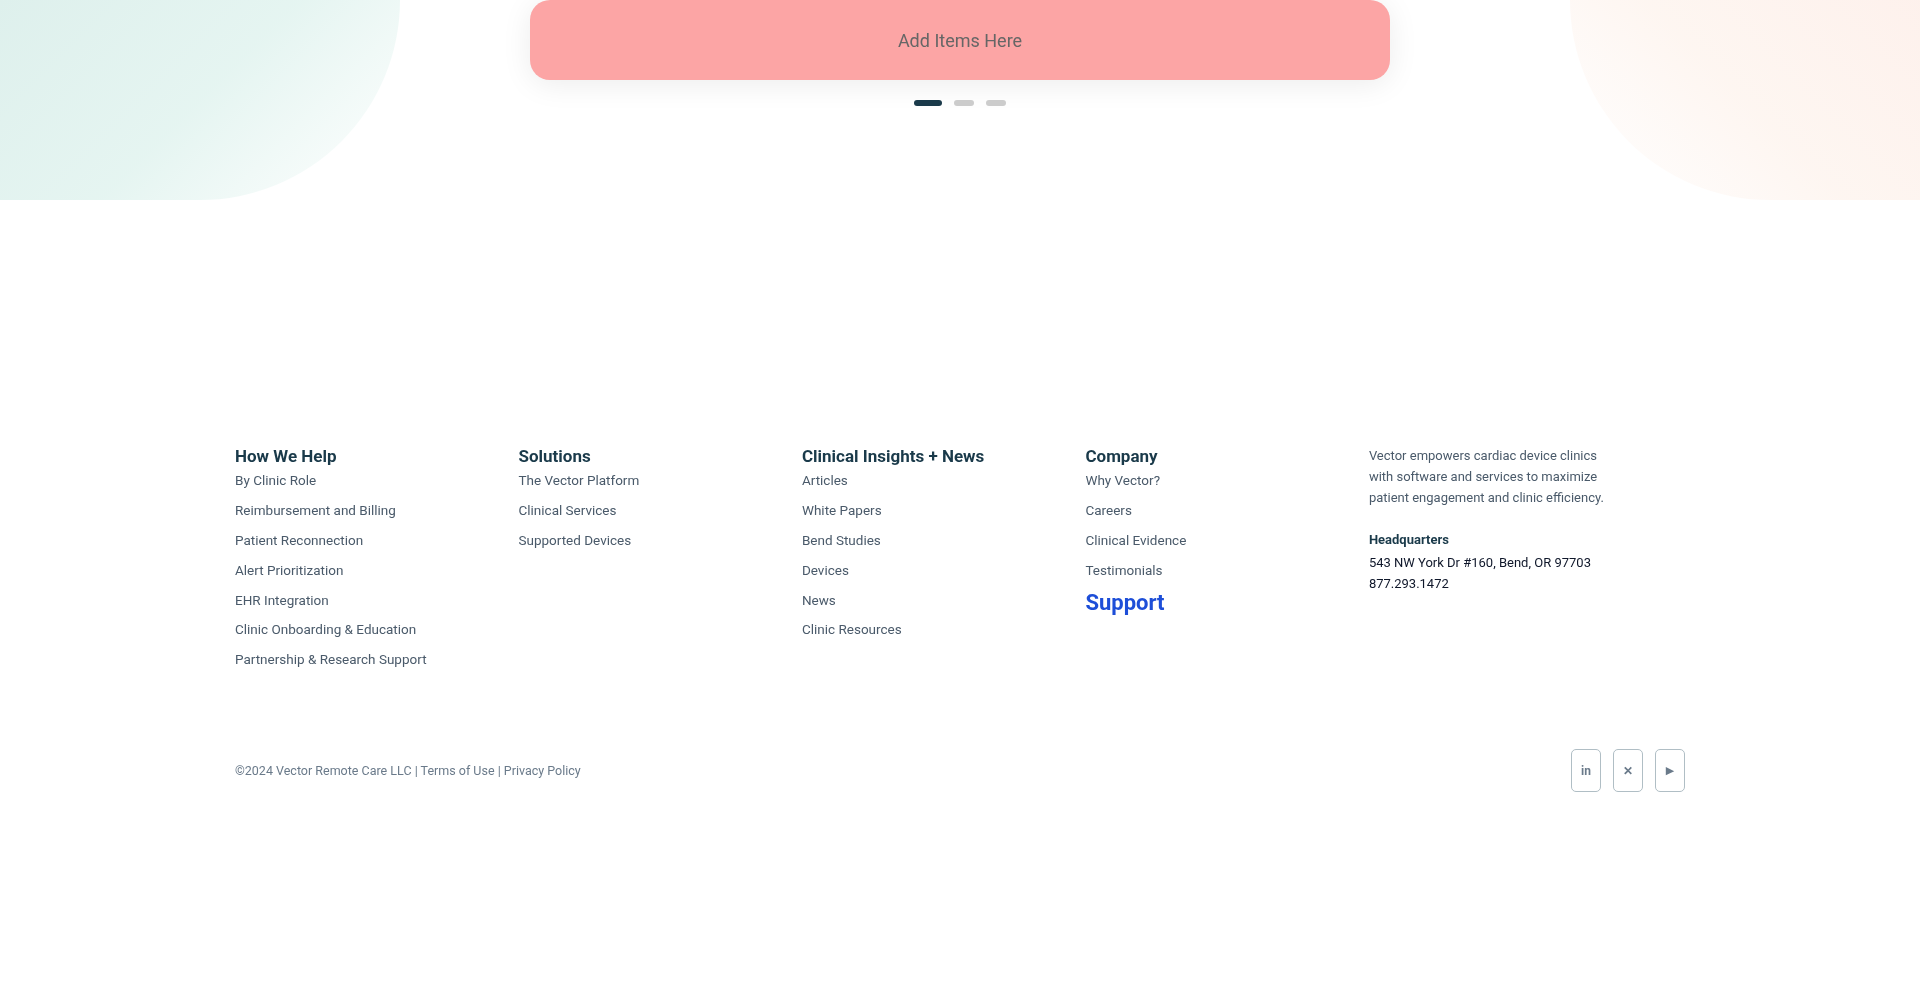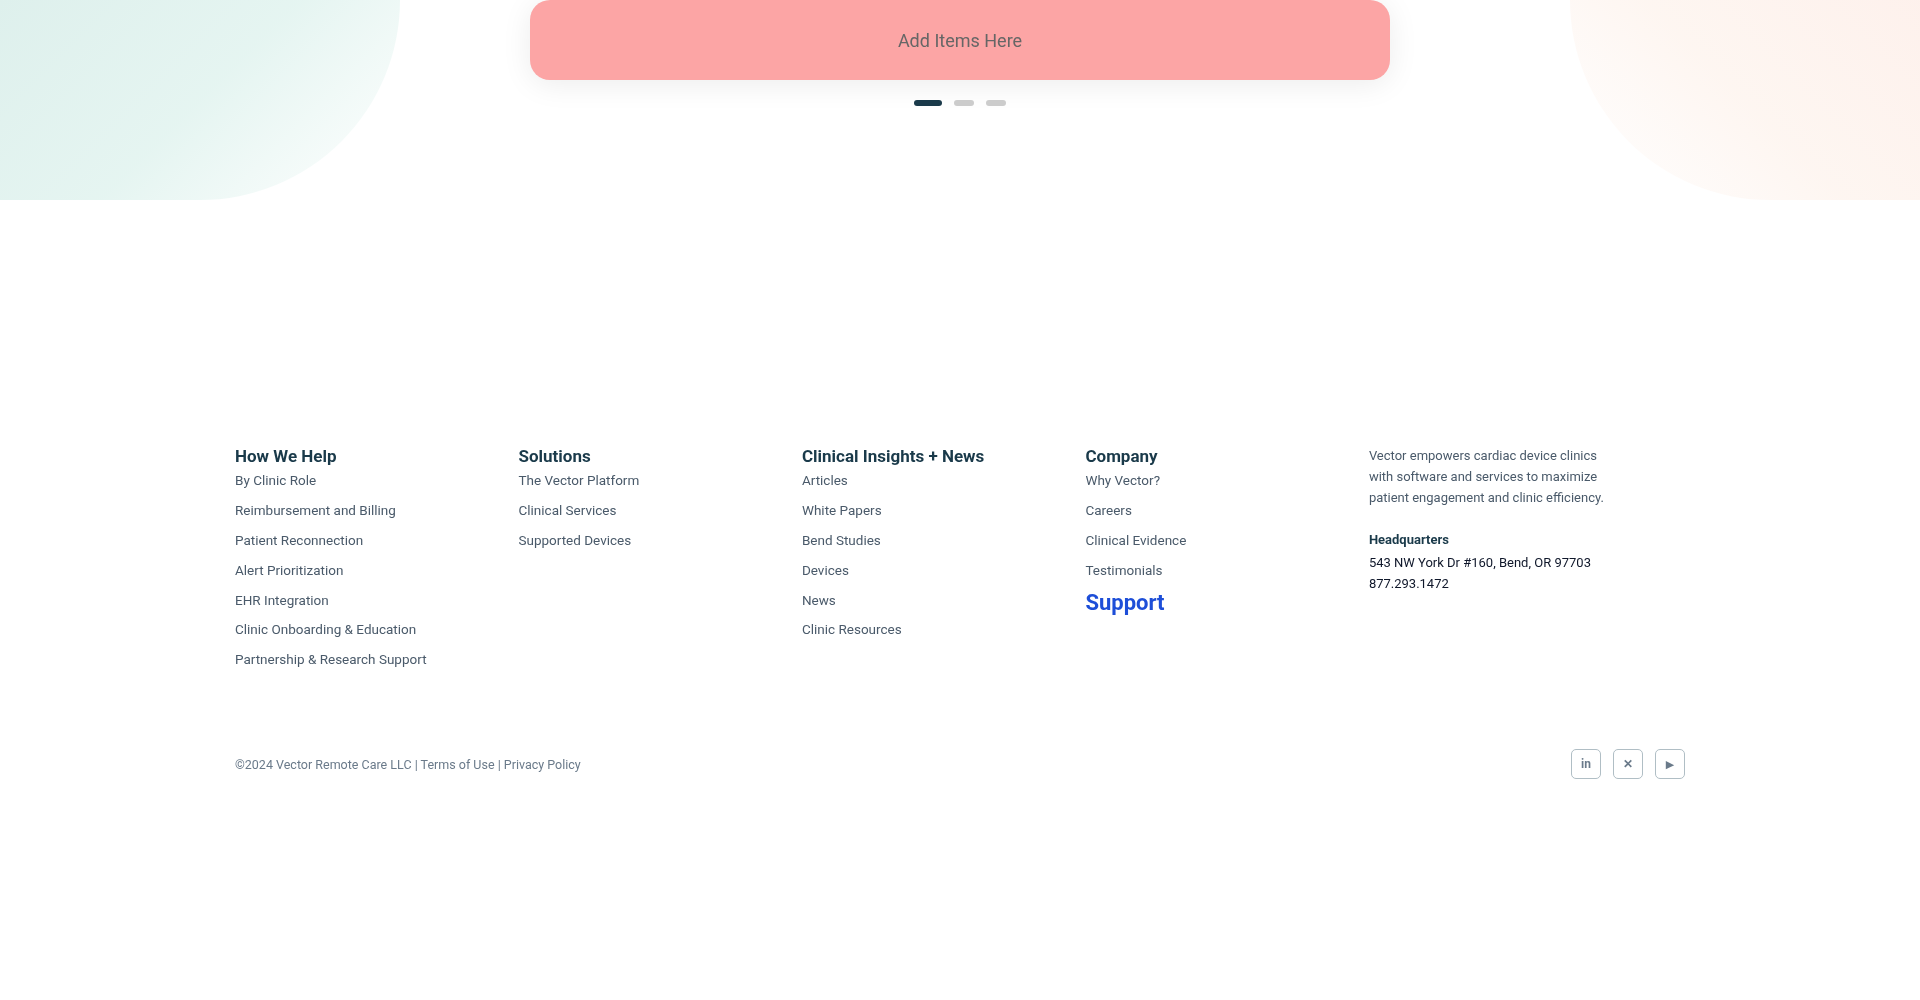--- a/index.html
+++ b/index.html
@@ -217,21 +217,21 @@
     }
 
     .social-icons {
       display: flex;
       align-items: center;
       gap: 12px;
     }
 
     .social-icon {
       width: 30px;
-      height: 30px;
+      height: 43px;
       border: 1.5px solid #b0bec5;
       border-radius: 5px;
       display: flex;
       align-items: center;
       justify-content: center;
       color: #6a7a8a;
       font-size: 13px;
       cursor: pointer;
       text-decoration: none;
     }

